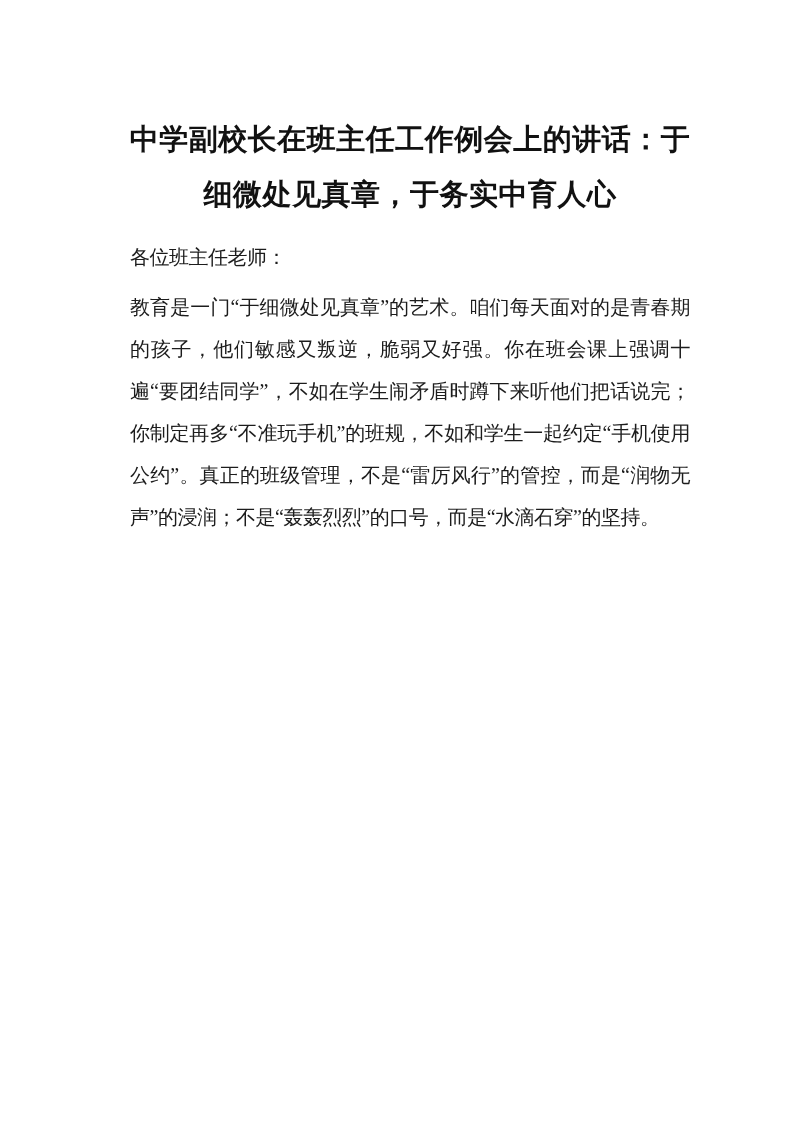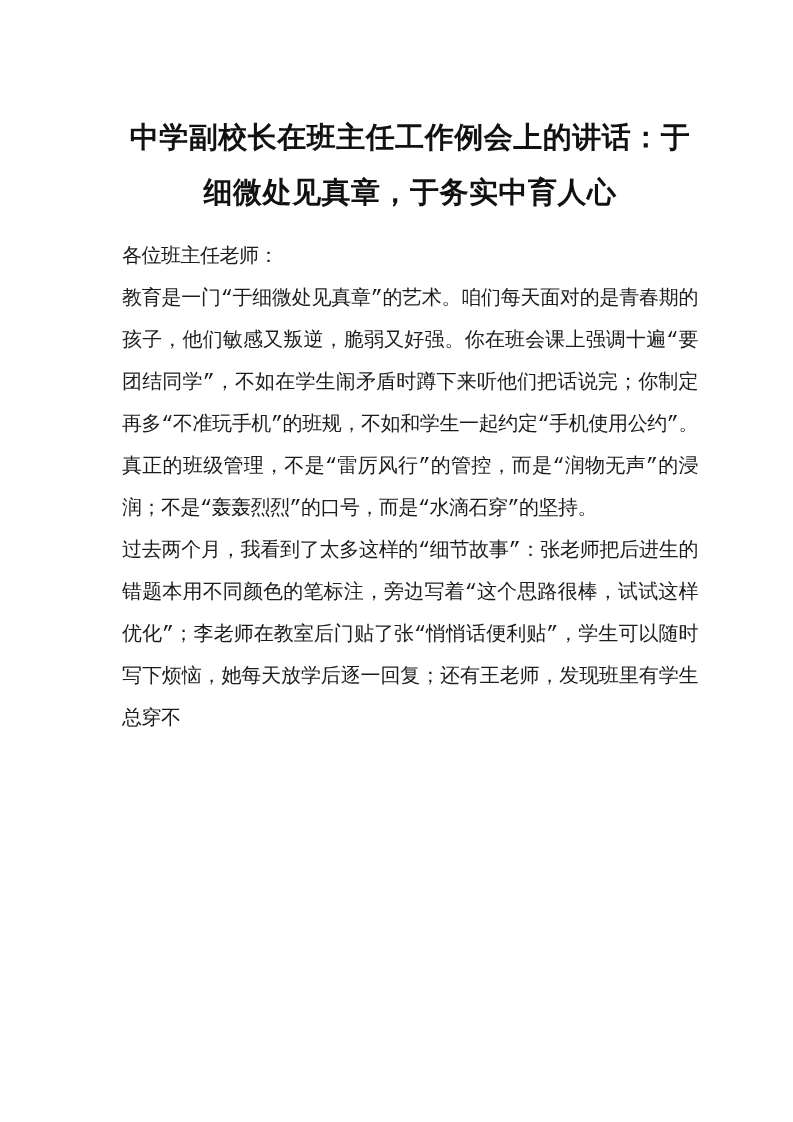--- a/index.html
+++ b/index.html
@@ -7,50 +7,49 @@
     padding: 0;
     background: #ffffff;
   }
   .page {
     position: relative;
     width: 793px;
     height: 1122px;
     margin: 0 auto;
     background: #ffffff;
     overflow: hidden;
-    font-family: Liberation Mono, monospace;
+    font-family: Liberation Serif, serif;
     color: #1c1c1c;
   }
   .content {
     padding: 112px 95px 0 122px;
   }
   .doc-title {
     margin: 0 0 14px 0;
     font-size: 29px;
     font-weight: bold;
     line-height: 55px;
     text-align: center;
     letter-spacing: 0.5px;
     color: #111111;
   }
   .body-para {
-    margin: 0;
+    margin: 8px;
     font-size: 20px;
     line-height: 42px;
     letter-spacing: -0.5px;
     text-align: justify;
     text-justify: inter-character;
     word-break: break-all;
     overflow-wrap: anywhere;
     color: #1c1c1c;
   }
 </style>
 </head>
 <body>
 
 <div class="page">
   <div class="content">
     <h1 class="doc-title">中学副校长在班主任工作例会上的讲话：于细微处见真章，于务实中育人心</h1>
     <p class="body-para">各位班主任老师：</p>
     <p class="body-para">教育是一门“于细微处见真章”的艺术。咱们每天面对的是青春期的孩子，他们敏感又叛逆，脆弱又好强。你在班会课上强调十遍“要团结同学”，不如在学生闹矛盾时蹲下来听他们把话说完；你制定再多“不准玩手机”的班规，不如和学生一起约定“手机使用公约”。真正的班级管理，不是“雷厉风行”的管控，而是“润物无声”的浸润；不是“轰轰烈烈”的口号，而是“水滴石穿”的坚持。</p>
-    <p class="body-para">过去两个月，我看到了太多这样的“细节故事”：张老师把后进生的错题本用不同颜色的笔标注，旁边写着“这个思路很棒，试试这样优化”；李老师在教室后门贴了张“悄悄话便利贴”，学生可以随时写下烦恼，她每天放学后逐一回复；还有王老师，发现班里有学生总穿不</p>
   </div>
 </div>
 
 </body></html>

